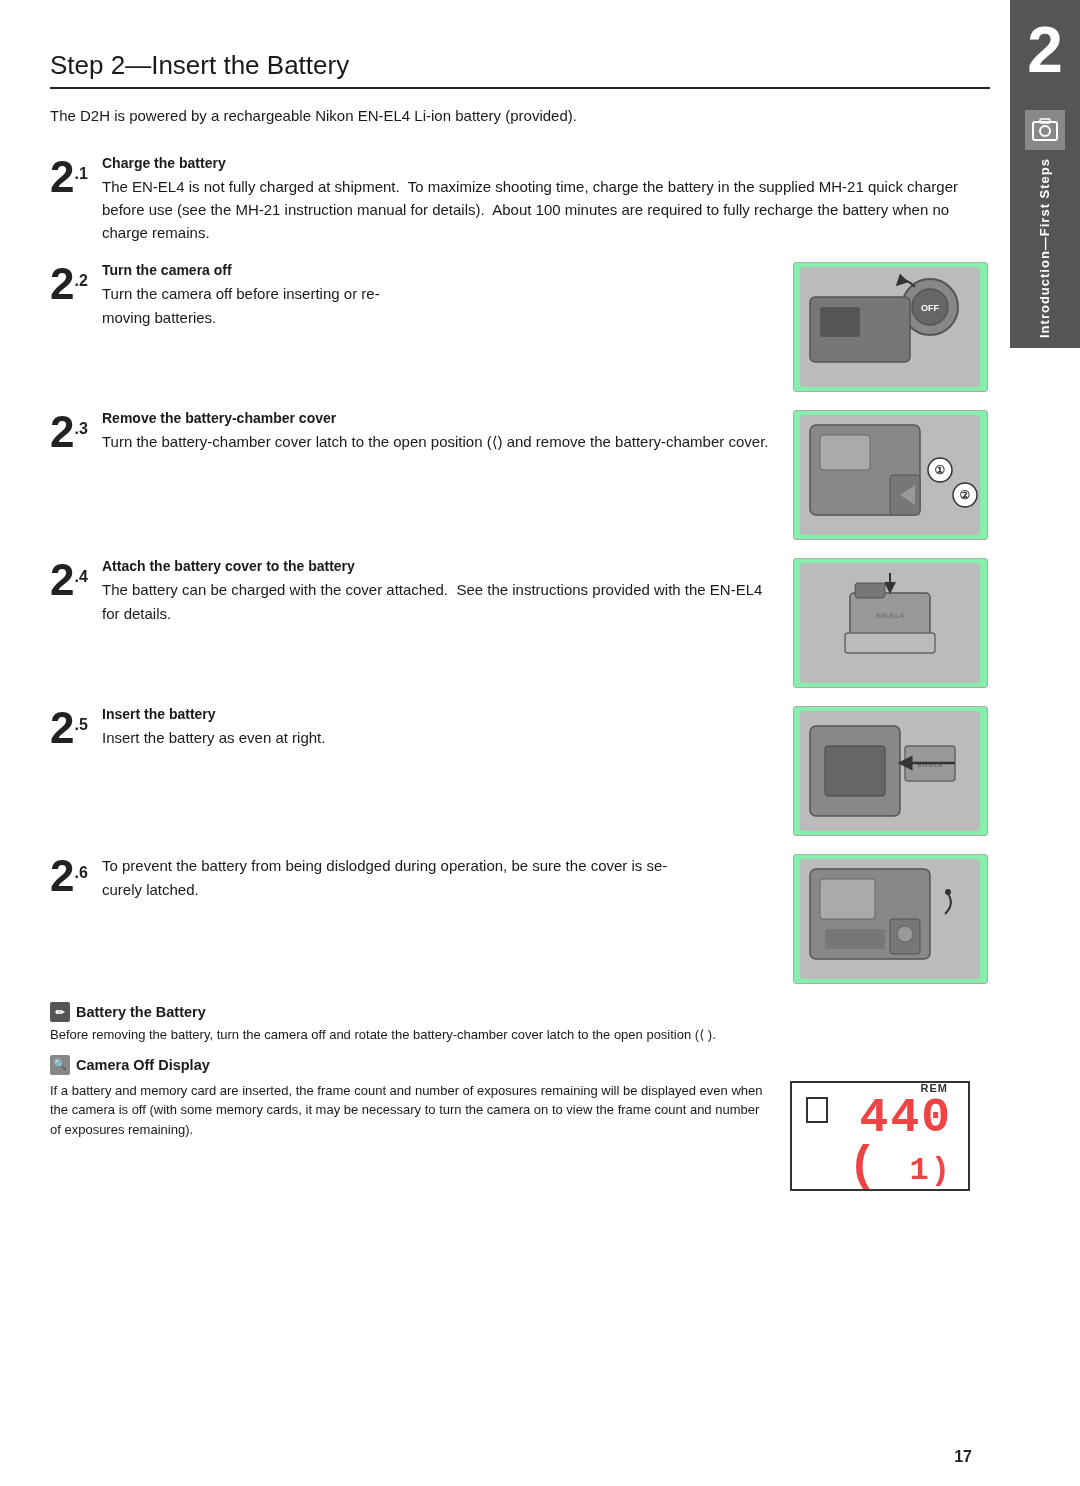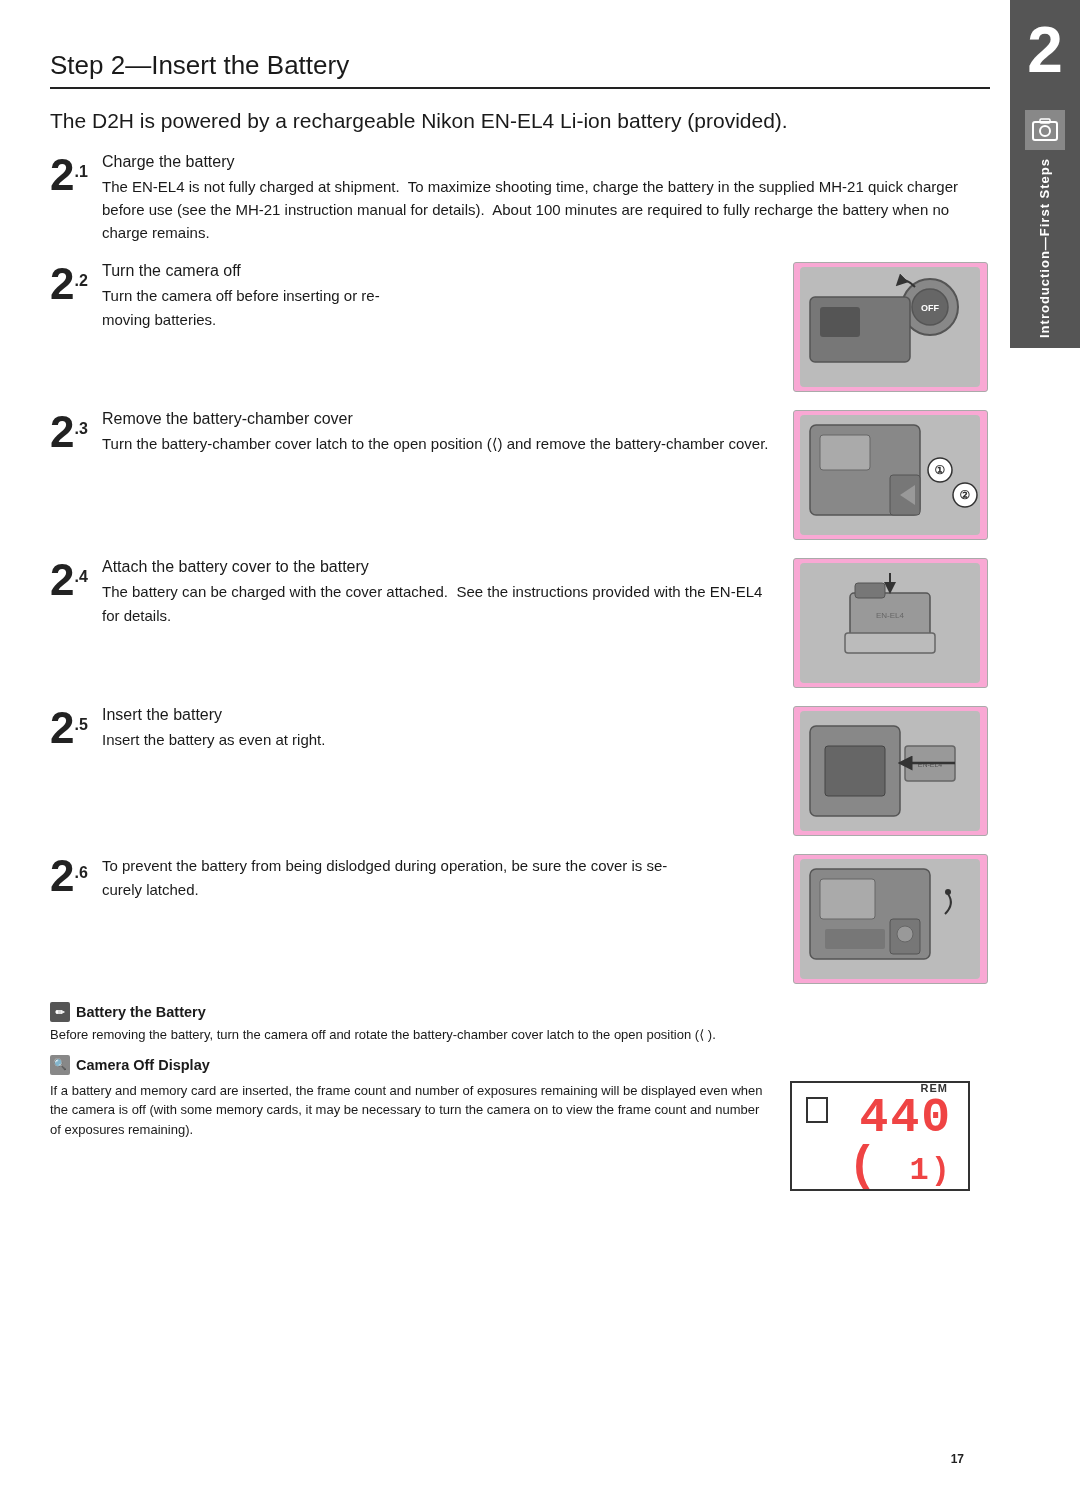--- a/index.html
+++ b/index.html
@@ -81,22 +81,22 @@
     .page-title {
       font-size: 26px;
       font-weight: normal;
       border-bottom: 2.5px solid #222;
       padding-bottom: 6px;
       margin-bottom: 16px;
     }
 
     
     .intro-para {
-      font-size: 21px;
-      margin-bottom: 16px;
+      font-size: 15px;
+      margin-bottom: 27px;
       line-height: 1.5;
     }
 
     
     .step-section {
       display: flex;
       margin-bottom: 18px;
       align-items: flex-start;
     }
 
@@ -124,22 +124,22 @@
       color: #222;
       margin-top: 8px;
       padding-top: 2px;
     }
 
     .step-content {
       flex: 1;
     }
 
     .step-heading {
-      font-size: 16px;
-      font-weight: normal;
+      font-size: 14px;
+      font-weight: bold;
       margin-bottom: 4px;
     }
 
     .step-body {
       font-size: 15px;
       line-height: 1.55;
     }
 
     .step-image-col {
       width: 200px;
@@ -148,21 +148,21 @@
       display: flex;
       align-items: center;
       justify-content: center;
     }
 
     
     .cam-img {
       width: 195px;
       height: 130px;
       border: 1.5px solid #aaa;
-      background: #f9a8d4;
+      background: #86efac;
       border-radius: 3px;
       display: flex;
       align-items: center;
       justify-content: center;
       overflow: hidden;
     }
 
     
     .note-section {
       margin-bottom: 10px;
@@ -256,22 +256,22 @@
       font-family: 'Courier New', monospace;
       letter-spacing: 2px;
       line-height: 1;
       text-align: right;
     }
 
     
     .page-number {
       position: absolute;
       bottom: 20px;
-      right: 116px;
-      font-size: 12px;
+      right: 108px;
+      font-size: 16px;
       font-weight: bold;
       color: #222;
     }
   </style>
 </head>
 <body>
 
 <div class="chapter-tab">
   <span class="chapter-number">2</span>
 </div>

